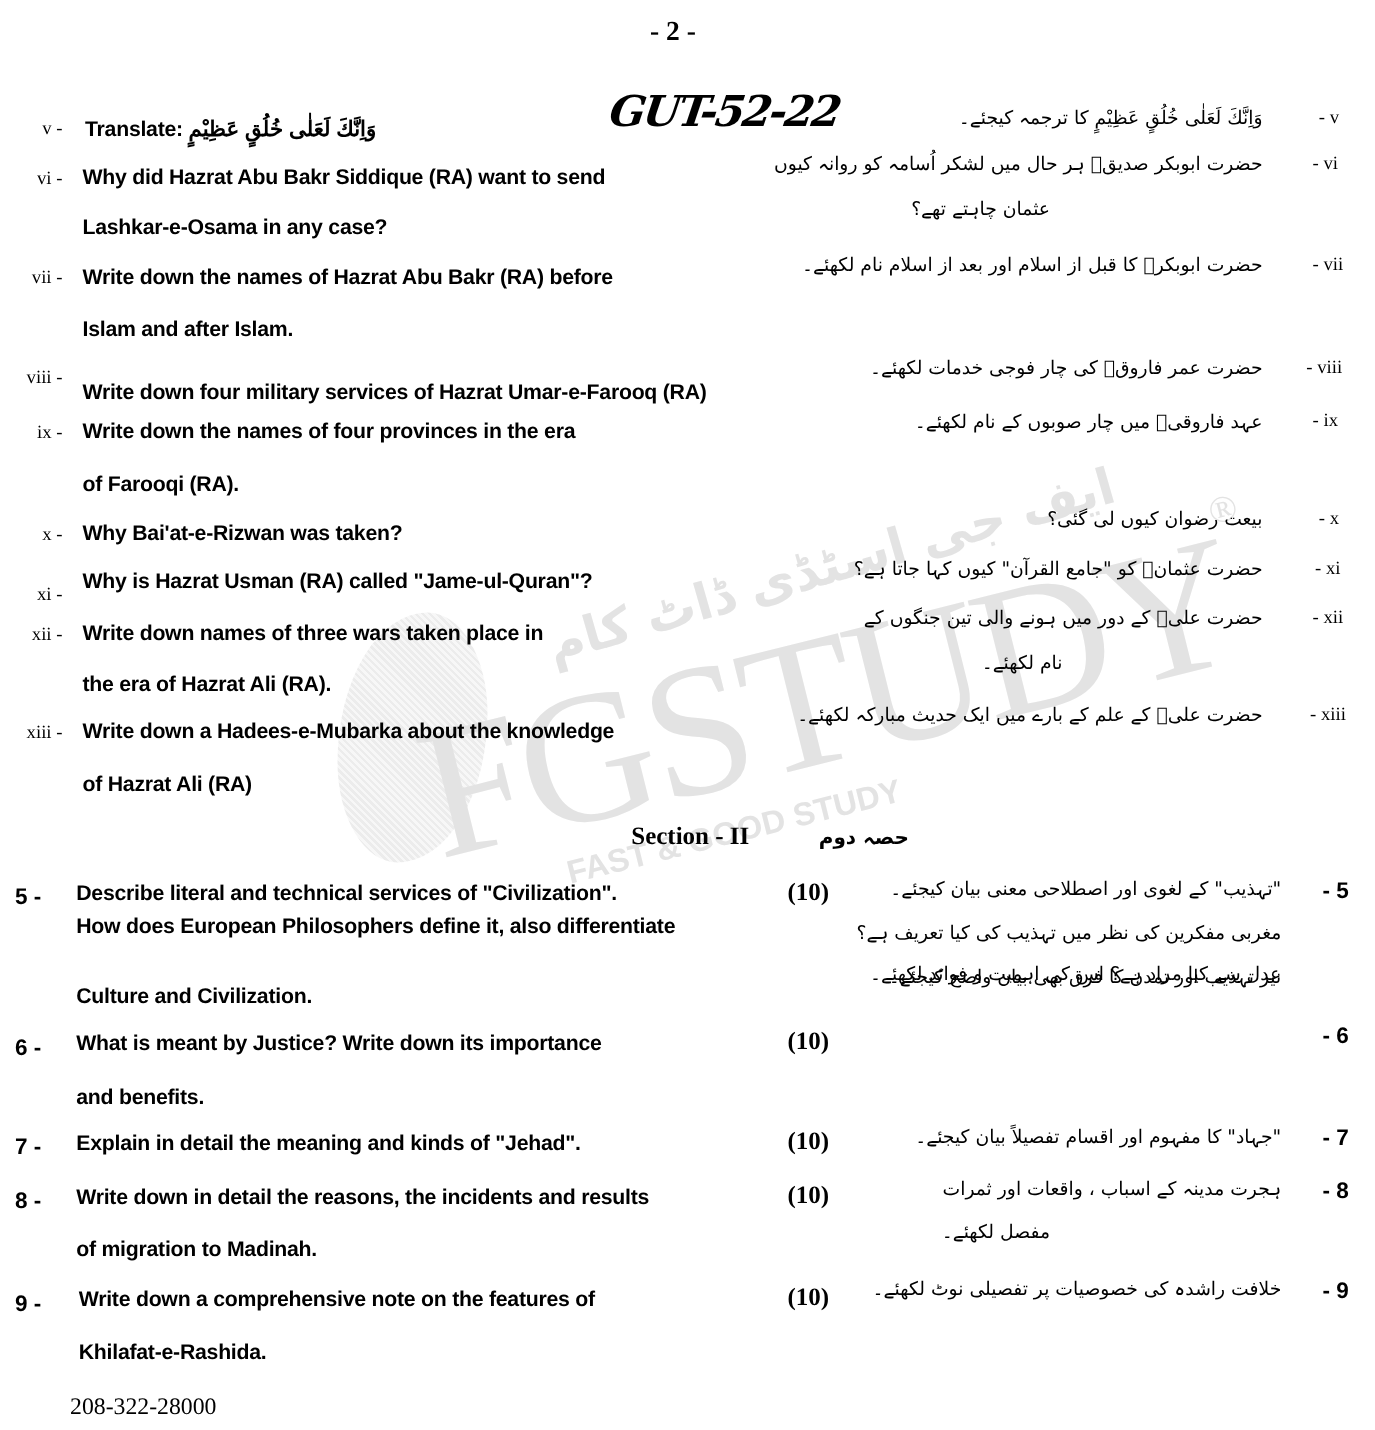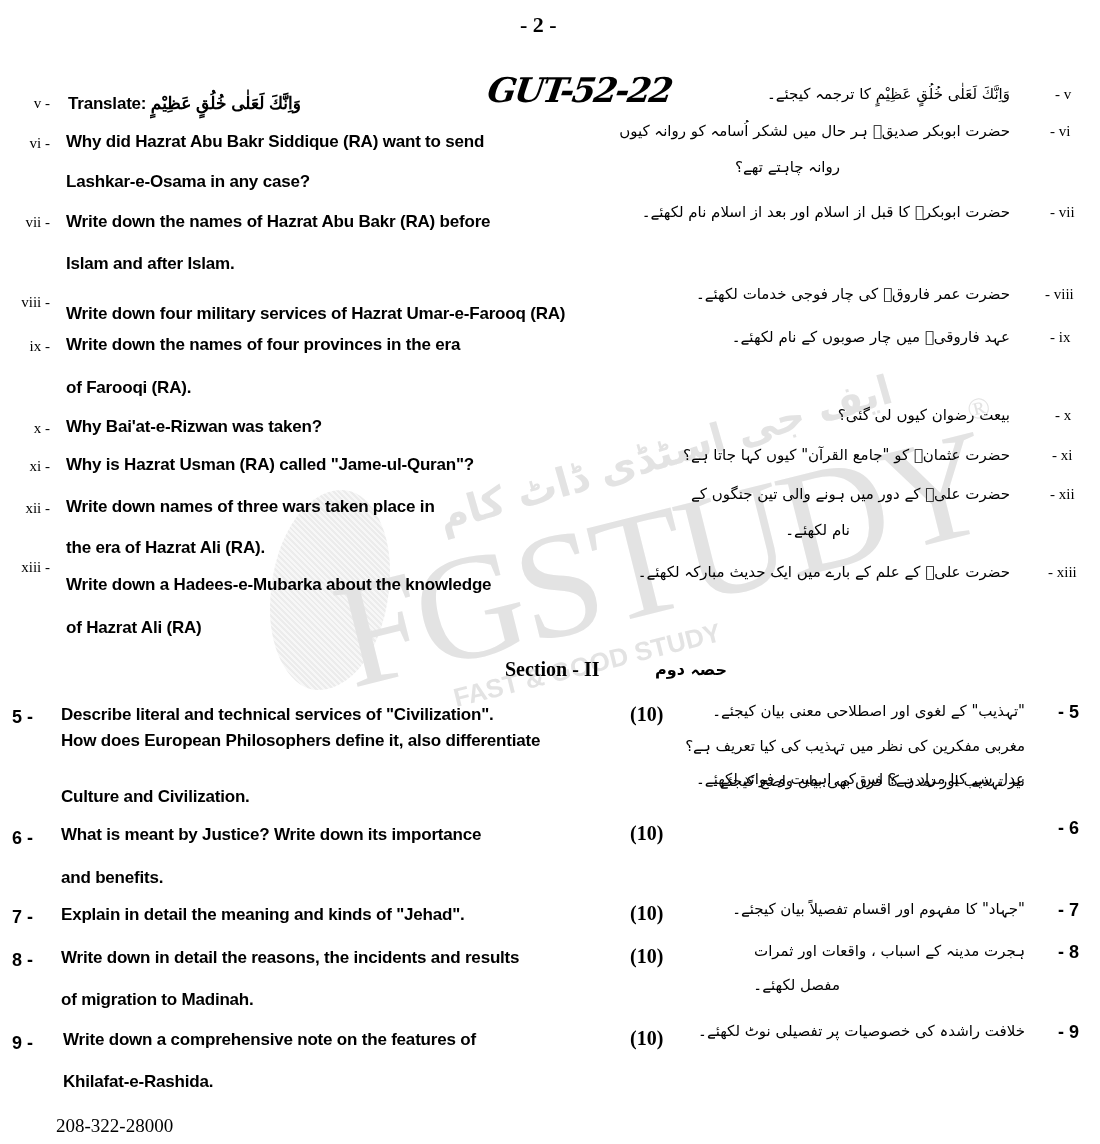--- a/index.html
+++ b/index.html
@@ -53,36 +53,36 @@
     <div class="abs roman" style="left:4px;top:294px">viii -</div>
     <div class="abs en" style="left:66px;top:304px">Write down four military services of Hazrat Umar-e-Farooq (RA)</div>
 
     <div class="abs roman" style="left:4px;top:338px">ix -</div>
     <div class="abs en" style="left:66px;top:335px">Write down the names of four provinces in the era</div>
     <div class="abs en" style="left:66px;top:378px">of Farooqi (RA).</div>
 
     <div class="abs roman" style="left:4px;top:420px">x -</div>
     <div class="abs en" style="left:66px;top:417px">Why Bai'at-e-Rizwan was taken?</div>
 
-    <div class="abs roman" style="left:4px;top:458px">xi -</div>
+    <div class="abs roman" style="left:4px;top:468px">xi -</div>
     <div class="abs en" style="left:66px;top:455px">Why is Hazrat Usman (RA) called "Jame-ul-Quran"?</div>
 
     <div class="abs roman" style="left:4px;top:500px">xii -</div>
     <div class="abs en" style="left:66px;top:497px">Write down names of three wars taken place in</div>
     <div class="abs en" style="left:66px;top:538px">the  era  of  Hazrat Ali (RA).</div>
 
-    <div class="abs roman" style="left:4px;top:559px">xiii -</div>
+    <div class="abs roman" style="left:4px;top:578px">xiii -</div>
     <div class="abs en" style="left:66px;top:575px">Write down a Hadees-e-Mubarka about the knowledge</div>
     <div class="abs en" style="left:66px;top:618px">of Hazrat Ali (RA)</div>
 
     <div class="abs ur" style="right:90px;top:85px">وَاِنَّكَ لَعَلٰى خُلُقٍ عَظِيْمٍ کا ترجمہ کیجئے۔</div>
     <div class="abs ur-num" style="left:1055px;top:86px">- v</div>
 
     <div class="abs ur" style="right:90px;top:122px">حضرت ابوبکر صدیقؓ ہر حال میں لشکر اُسامہ کو روانہ کیوں</div>
-    <div class="abs ur" style="right:260px;top:158px">روانہ چاہتے تھے؟</div>
+    <div class="abs ur" style="right:260px;top:158px">عثمان چاہتے تھے؟</div>
     <div class="abs ur-num" style="left:1050px;top:123px">- vi</div>
 
     <div class="abs ur" style="right:90px;top:203px">حضرت ابوبکرؓ کا قبل از اسلام اور بعد از اسلام نام لکھئے۔</div>
     <div class="abs ur-num" style="left:1050px;top:204px">- vii</div>
 
     <div class="abs ur" style="right:90px;top:285px">حضرت عمر فاروقؓ کی چار فوجی خدمات لکھئے۔</div>
     <div class="abs ur-num" style="left:1045px;top:286px">- viii</div>
 
     <div class="abs ur" style="right:90px;top:328px">عہد فاروقیؓ میں چار صوبوں کے نام لکھئے۔</div>
     <div class="abs ur-num" style="left:1050px;top:329px">- ix</div>

